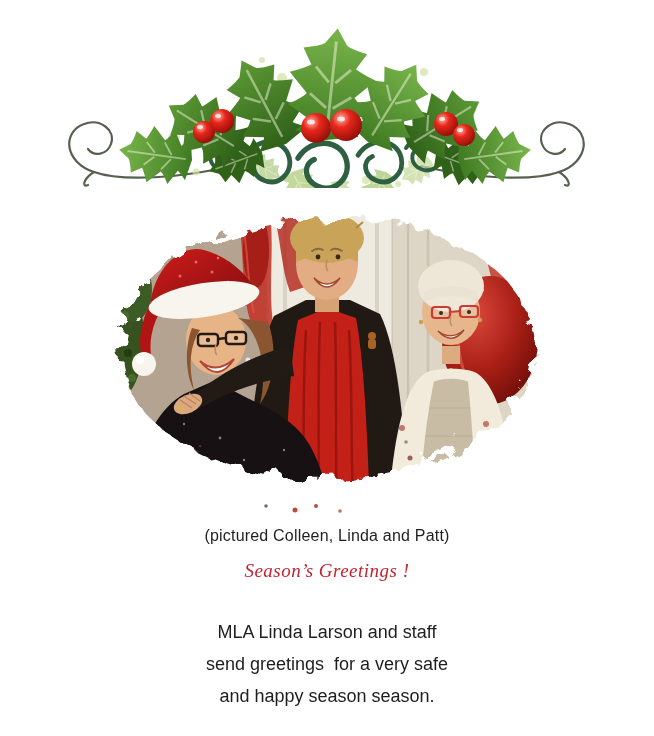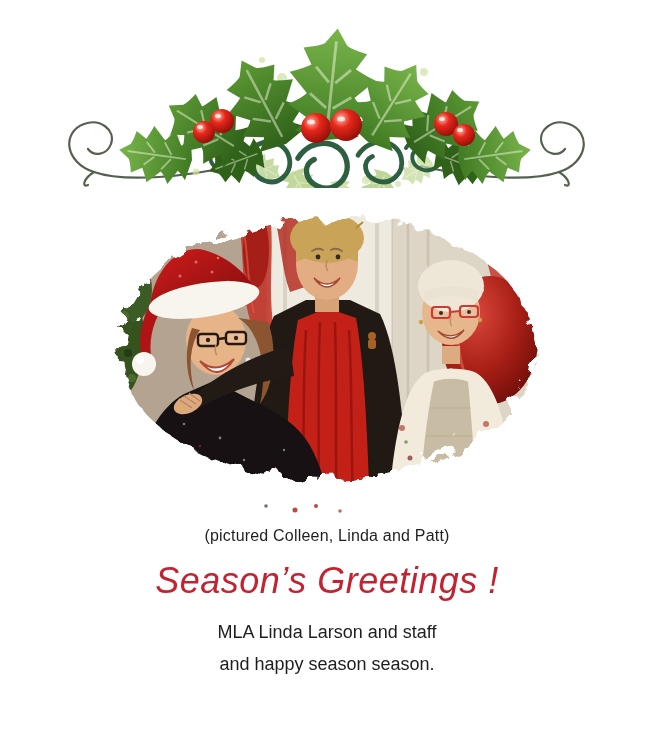--- a/index.html
+++ b/index.html
@@ -3,22 +3,22 @@
 <meta charset="utf-8">
 <style>
   html,body{margin:0;padding:0;background:#ffffff;}
   body{width:654px;height:736px;font-family:"Liberation Sans",sans-serif;}
   .card{position:relative;width:654px;height:736px;background:#ffffff;overflow:hidden;}
   .garland{position:absolute;left:54px;top:20px;width:545px;height:168px;}
   .photo{position:absolute;left:88px;top:188px;width:478px;height:334px;}
   .caption{position:absolute;left:0;top:527px;width:100%;text-align:center;
            font-size:16px;color:#1f1f1f;letter-spacing:.2px;}
   .greeting{position:absolute;left:0;top:560px;width:100%;text-align:center;
-            font-family:Liberation Sans, sans-serif;font-style:italic;
-            font-size:36px;color:#c32330;letter-spacing:.5px;}
+            font-family:Liberation Serif, serif;font-style:italic;
+            font-size:19px;color:#c32330;letter-spacing:.5px;}
   .message{position:absolute;left:0;top:616px;width:100%;text-align:center;
            font-size:18px;line-height:32px;color:#1e1e1e;}
   .mline{white-space:pre-wrap;}
   svg{display:block;}
 </style>
 </head>
 <body>
 
 <div class="card">
 
@@ -351,16 +351,17 @@
       </g>
     </svg>
   </div>
 
   <div class="caption">(pictured Colleen, Linda and Patt)</div>
 
   <div class="greeting">Season’s Greetings !</div>
 
   <div class="message">
     <div class="mline">MLA Linda Larson and staff</div>
+    <div class="mline">send greetings  for a very safe</div>
     <div class="mline">and happy season season.</div>
   </div>
 
 </div>
 
 </body></html>

